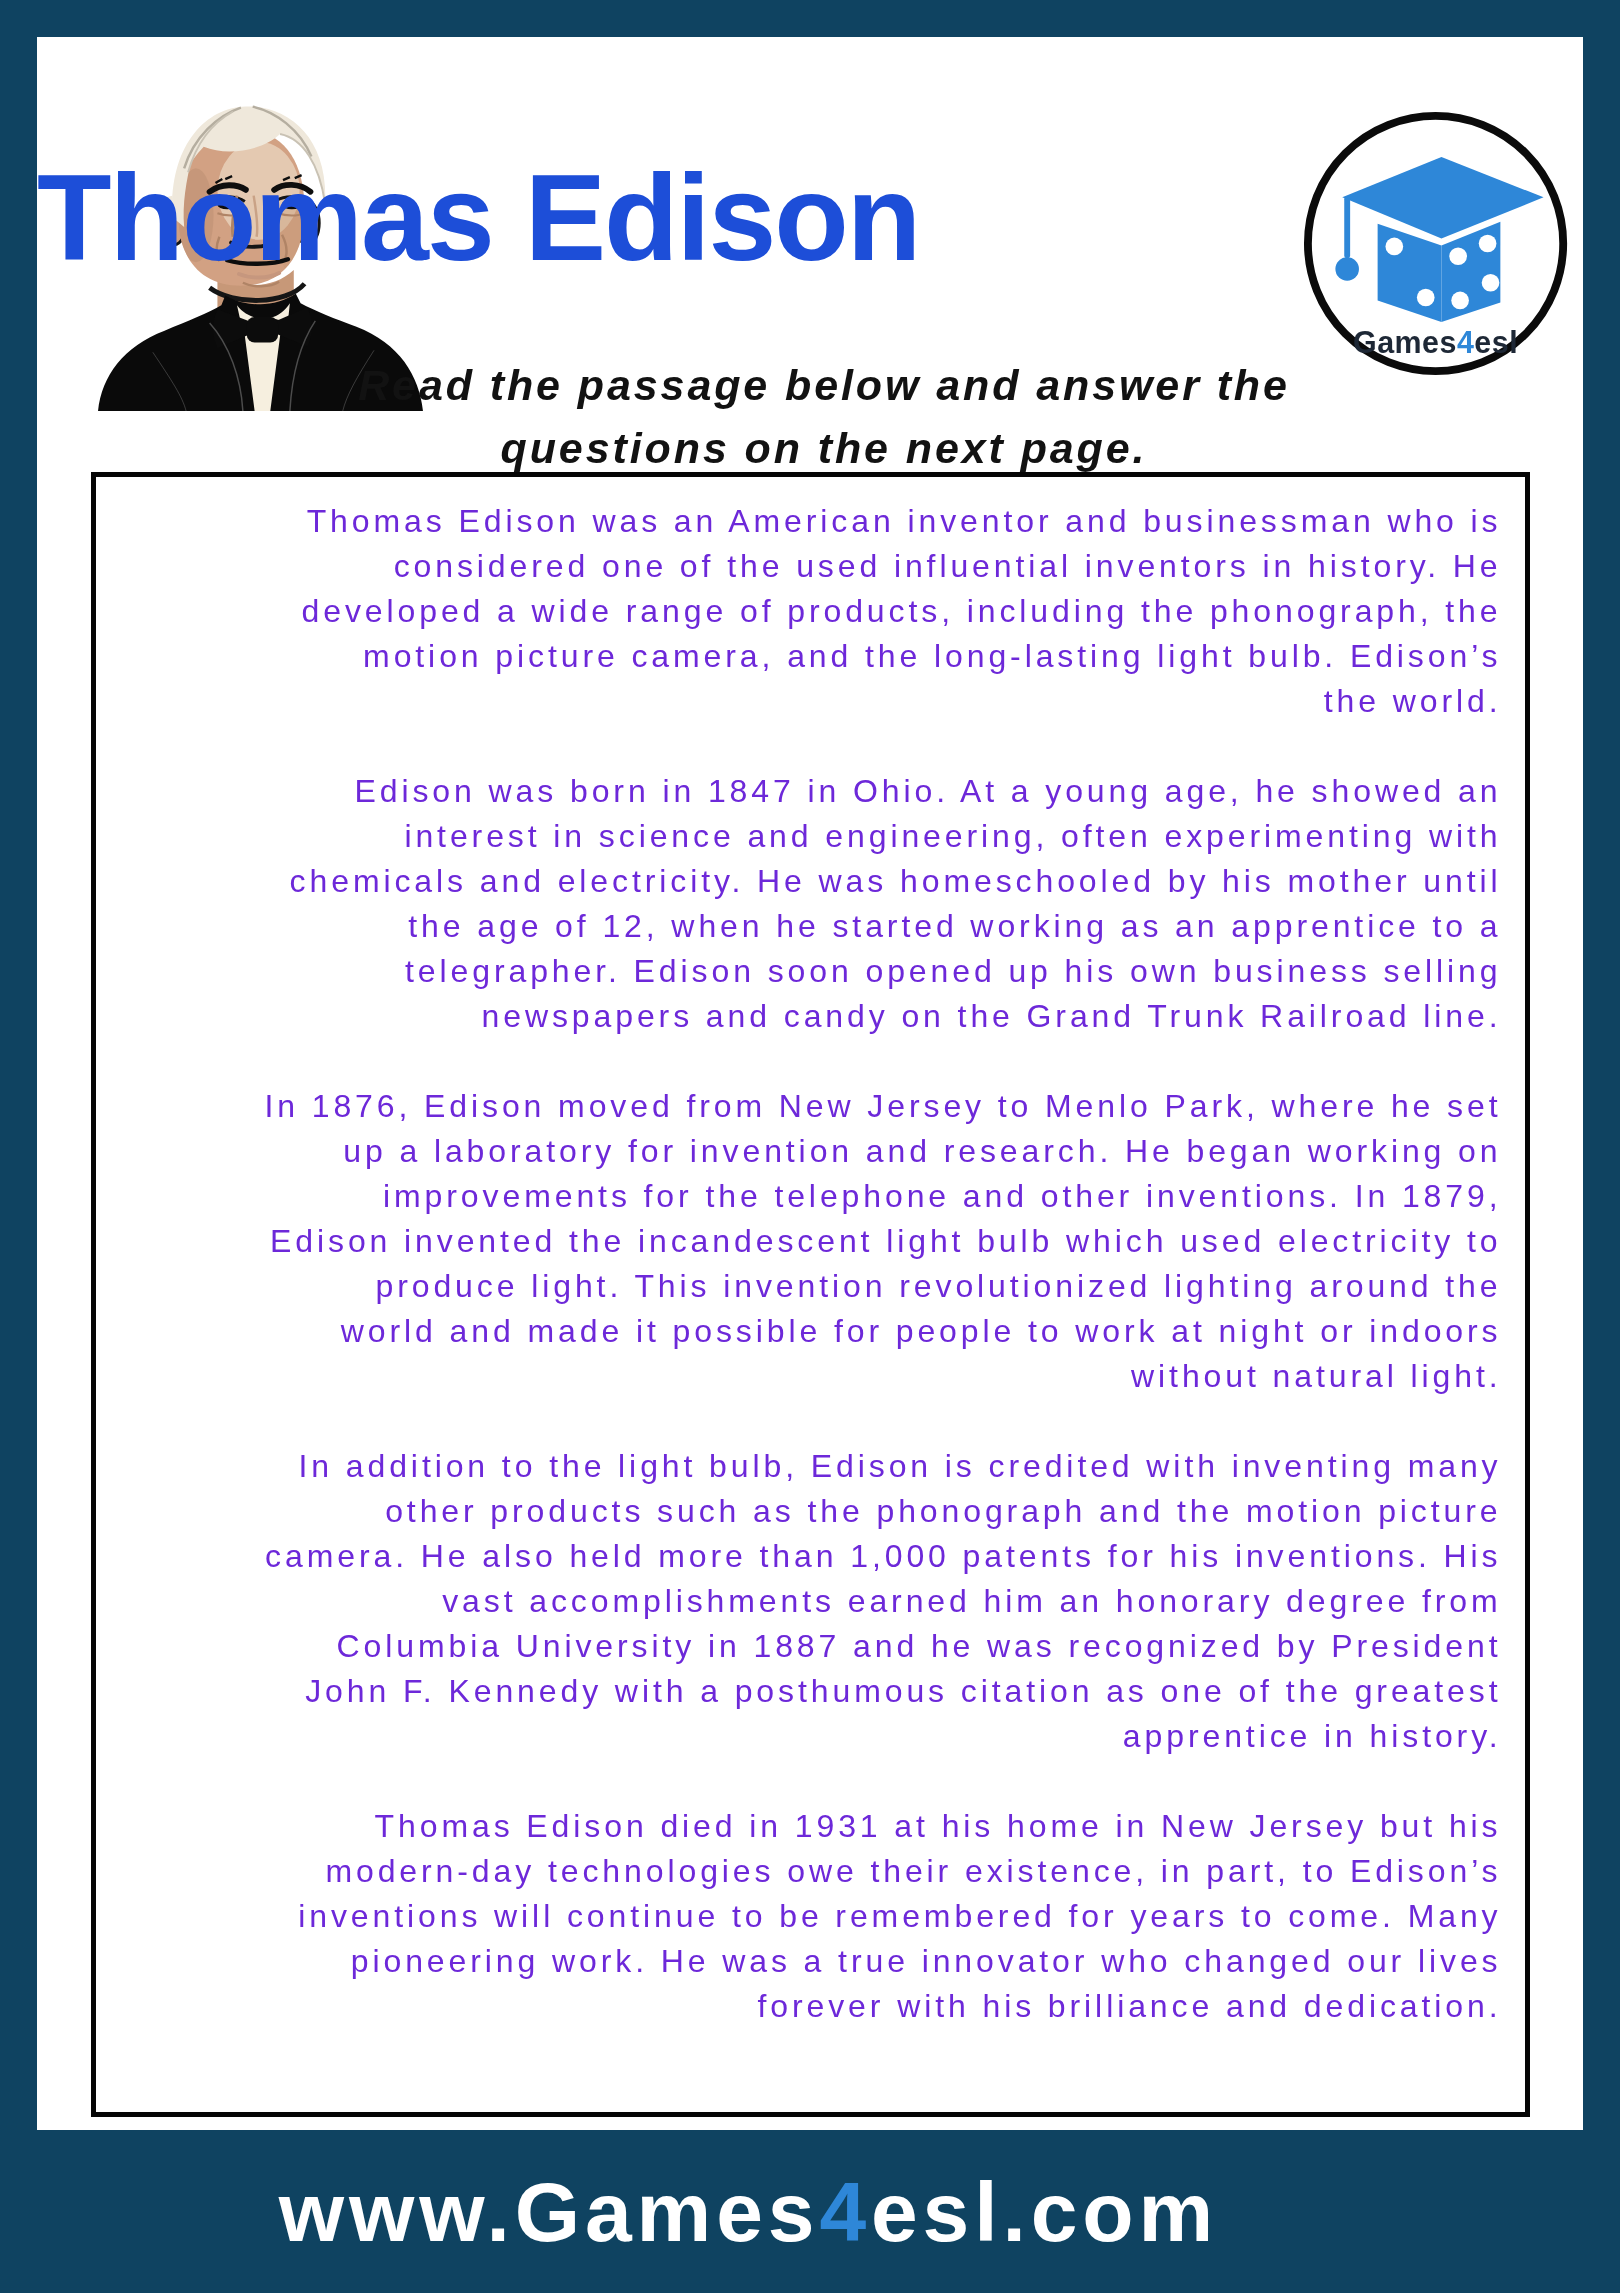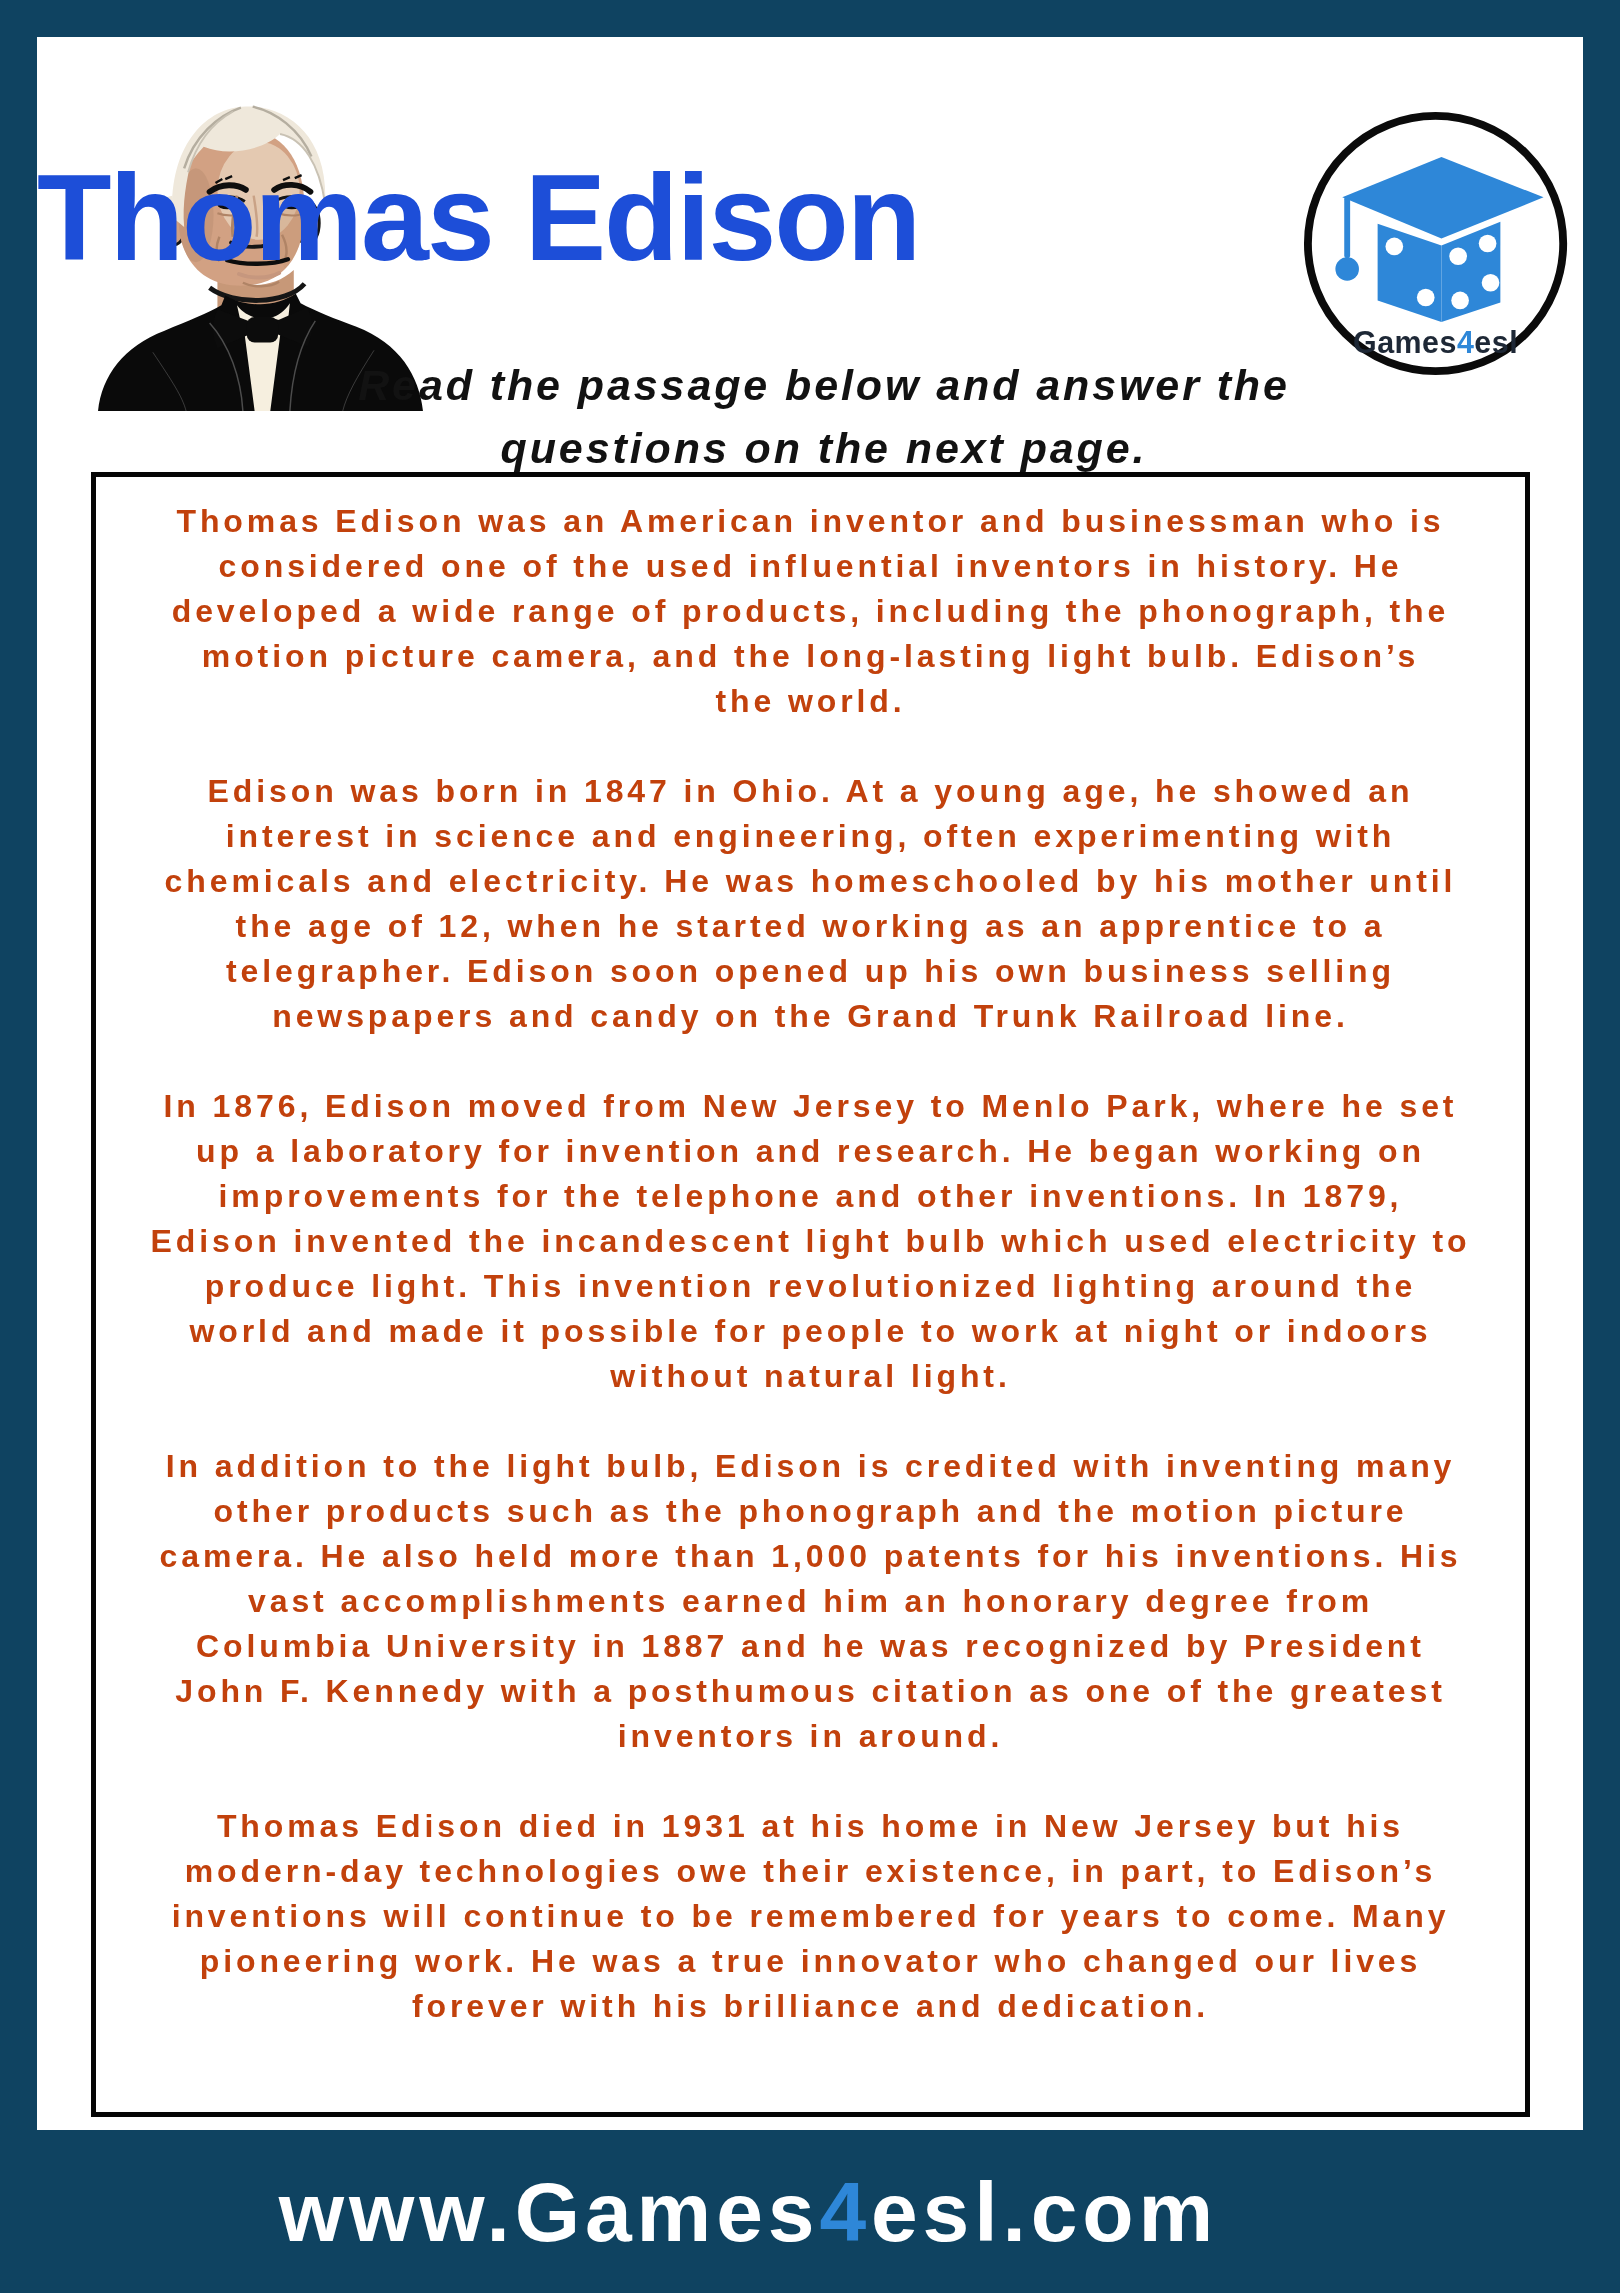--- a/index.html
+++ b/index.html
@@ -72,27 +72,26 @@
     border: 5.9px solid #050505;
     box-sizing: border-box;
     padding: 21.6px 23.5px;
     overflow: hidden;
   }
   .para {
     margin: 0 0 45px 0;
   }
   .para:last-child { margin-bottom: 0; }
   .line {
-    text-align: center;
+    text-align: right;
     white-space: nowrap;
     font-size: 32px;
     line-height: 45px;
     letter-spacing: 3.9px;
-    color: #c2410c;
-    font-weight: bold;
+    color: #6d28d9;
   }
   .footer-band {
     position: absolute;
     left: 0;
     top: 2130px;
     width: 1497px;
     height: 164px;
     background: #0f4361;
     display: flex;
     align-items: center;
@@ -236,21 +235,21 @@
             <div class="line">world and made it possible for people to work at night or indoors</div>
             <div class="line">without natural light.</div>
           </div>
           <div class="para">
             <div class="line">In addition to the light bulb, Edison is credited with inventing many</div>
             <div class="line">other products such as the phonograph and the motion picture</div>
             <div class="line">camera. He also held more than 1,000 patents for his inventions. His</div>
             <div class="line">vast accomplishments earned him an honorary degree from</div>
             <div class="line">Columbia University in 1887 and he was recognized by President</div>
             <div class="line">John F. Kennedy with a posthumous citation as one of the greatest</div>
-            <div class="line">inventors in around.</div>
+            <div class="line">apprentice in history.</div>
           </div>
           <div class="para">
             <div class="line">Thomas Edison died in 1931 at his home in New Jersey but his</div>
             <div class="line">modern-day technologies owe their existence, in part, to Edison’s</div>
             <div class="line">inventions will continue to be remembered for years to come. Many</div>
             <div class="line">pioneering work. He was a true innovator who changed our lives</div>
             <div class="line">forever with his brilliance and dedication.</div>
           </div>
         </div>
     </div>

